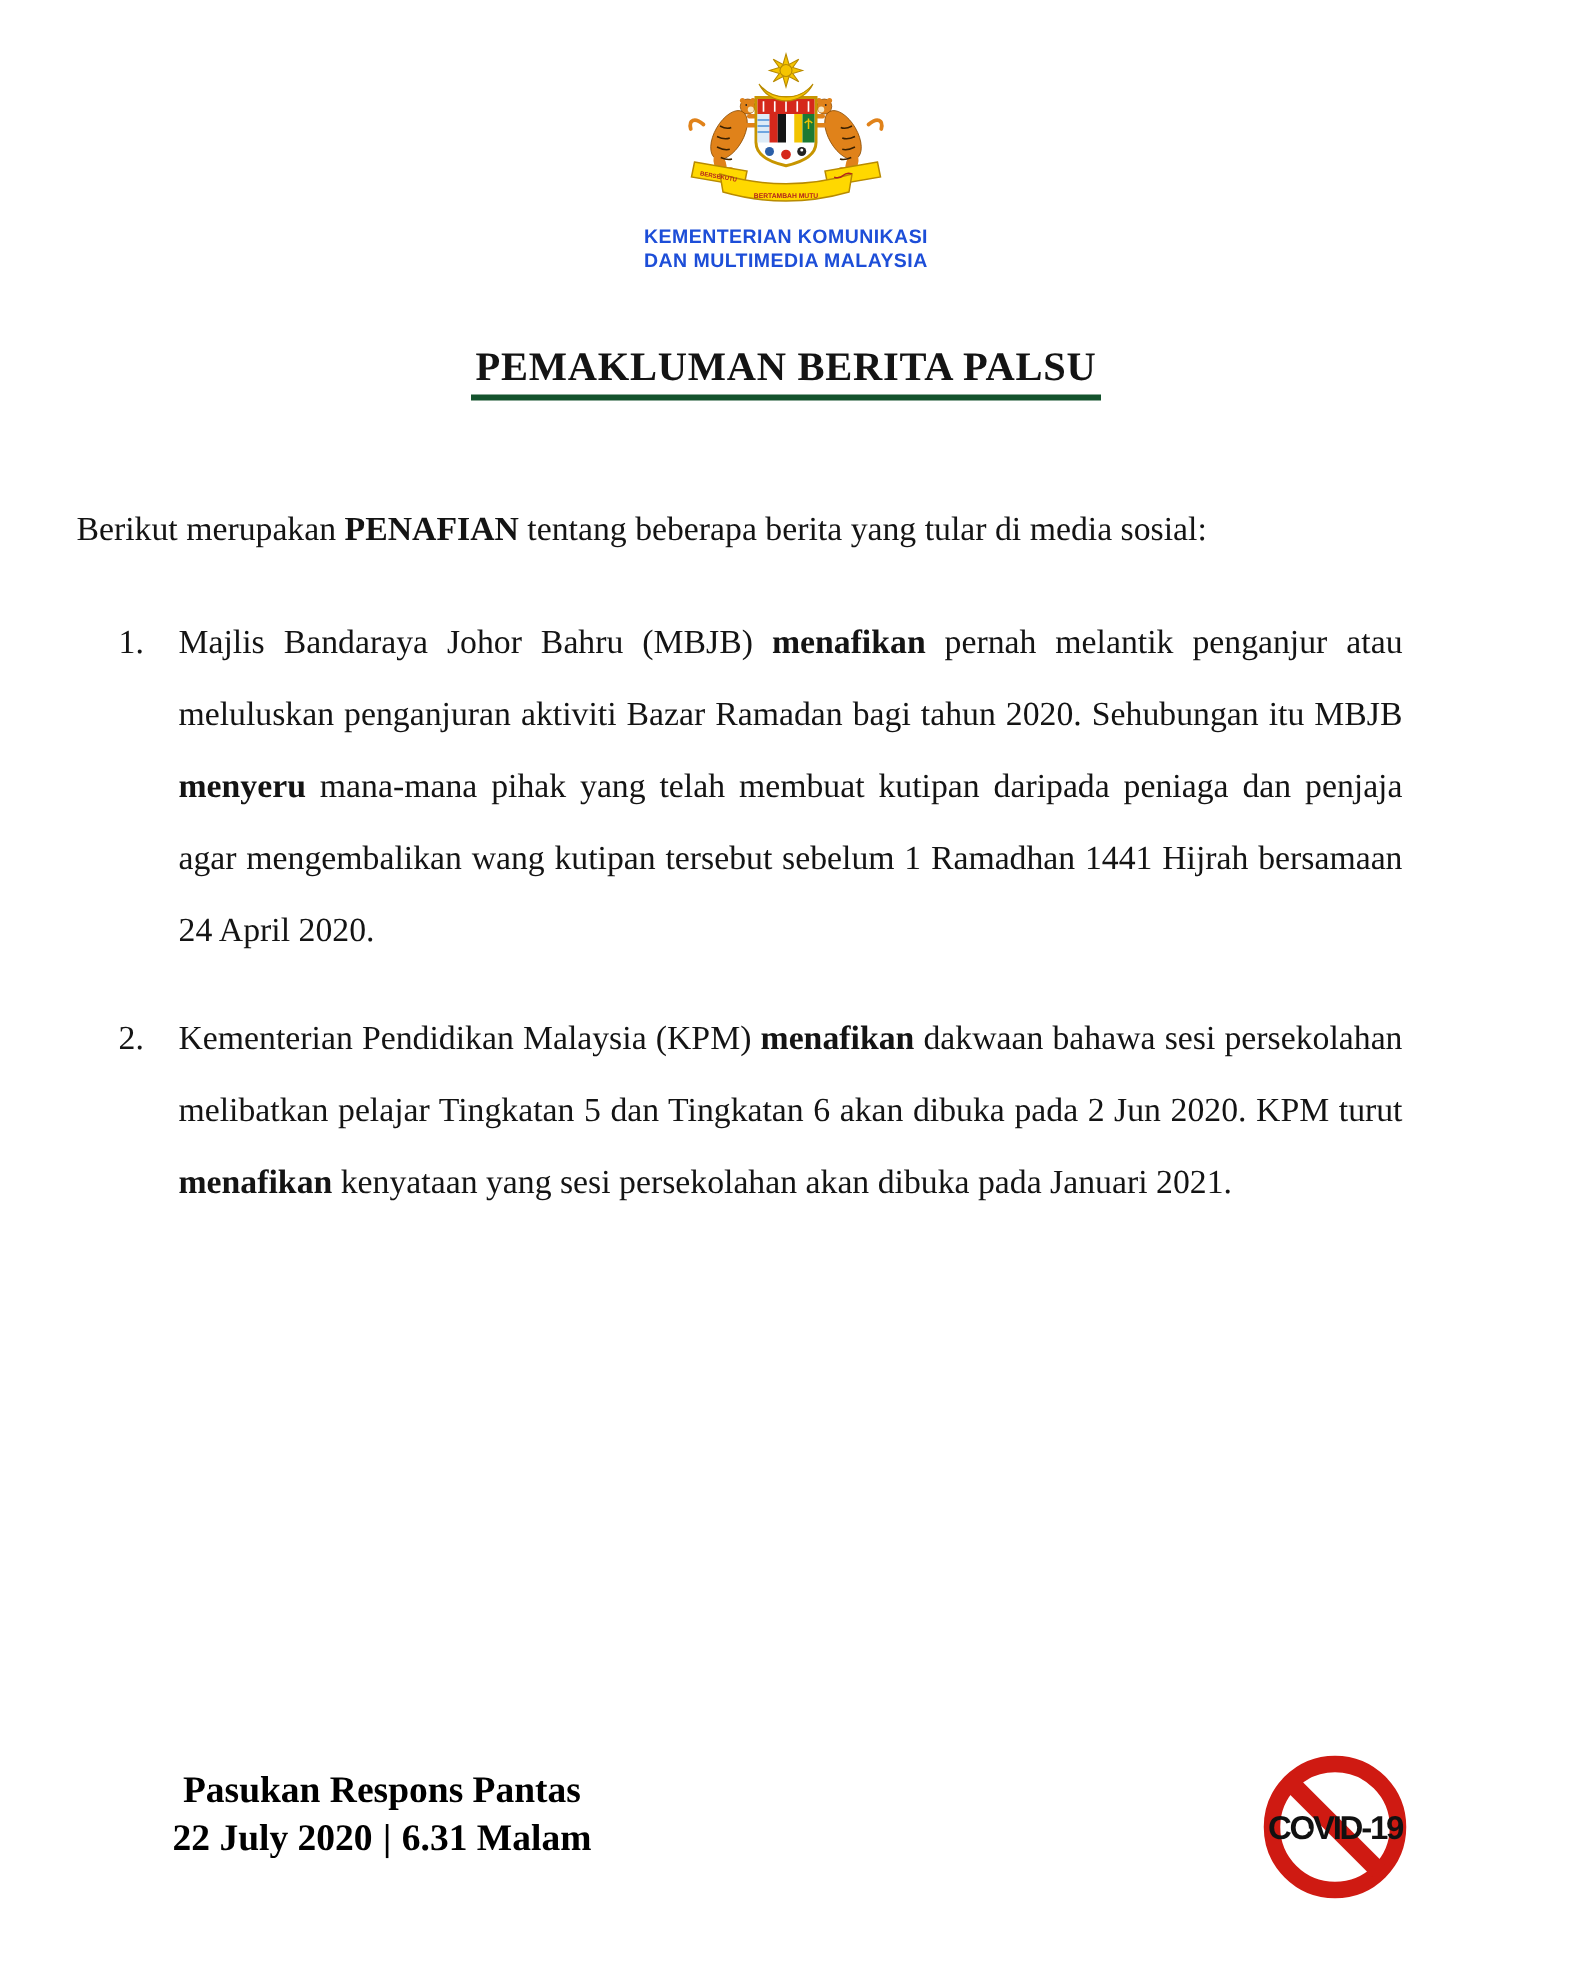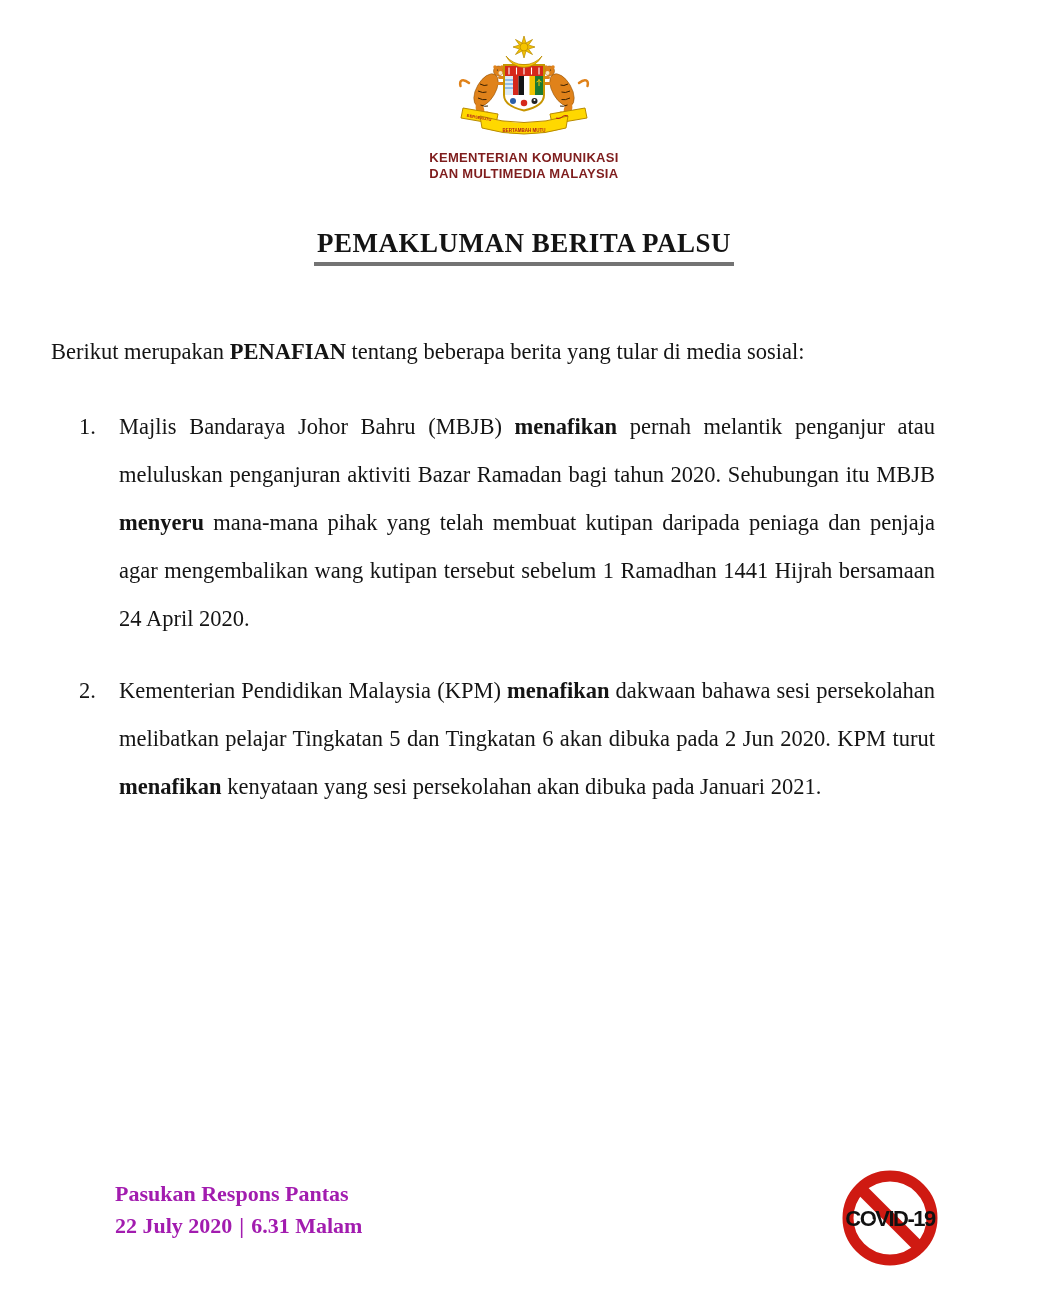--- a/index.html
+++ b/index.html
@@ -15,49 +15,49 @@
   .header { text-align:center; padding-top:34px; }
   .crest-wrap { line-height:0; }
   .ministry {
     display:inline-block;
     margin-top:4px;
     text-align:left;
     font-family:"Liberation Sans", sans-serif;
     font-size:13px;
     line-height:16px;
     letter-spacing:0.3px;
-    color:#7f1d1d;
+    color:#1d4ed8;
     font-weight:600;
   }
   .title-row { text-align:center; margin-top:46px; }
   .doc-title {
     display:inline-block;
     font-size:27px;
     font-weight:bold;
     letter-spacing:0.5px;
-    border-bottom:4px solid #737373;
+    border-bottom:4px solid #14532d;
     padding:0 3px 3px 3px;
   }
   .content {
     margin:62px 113px 0 51px;
     font-size:22.5px;
     line-height:48px;
     text-align:justify;
   }
   .intro { margin:0; }
   .list { margin-top:27px; }
   .list-item { display:flex; padding-left:28px; margin-bottom:24px; }
   .list-item .num { flex:0 0 40px; }
   .list-item .item-text { flex:1; text-align:justify; }
   .content b, .doc-title b { font-weight:bold; }
   .footer {
     position:absolute;
     left:115px; top:1178px;
-    font-size:22px; font-weight:bold;
-    line-height:32px; color:#a21caf;
+    font-size:25px; font-weight:bold;
+    line-height:32px; color:#000000;text-align:center;
   }
   .footer .divider { padding:0 7px; font-weight:bold; }
   .covid-badge { position:absolute; left:838px; top:1168px; line-height:0; }
 </style>
 </head>
 <body>
 
 <div class="page">
 
   <div class="header">

